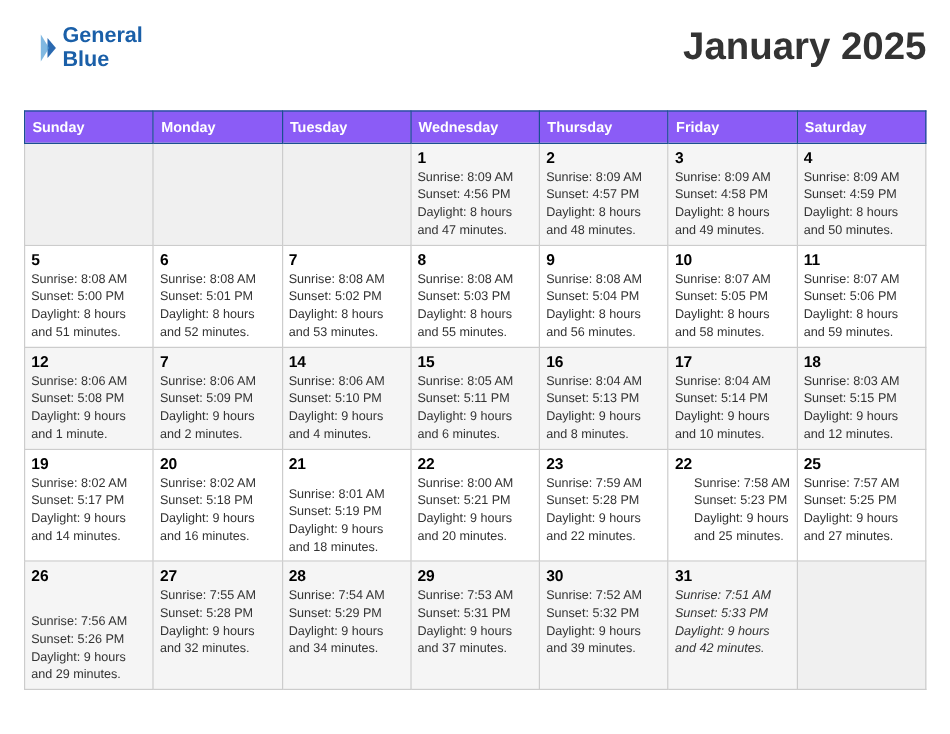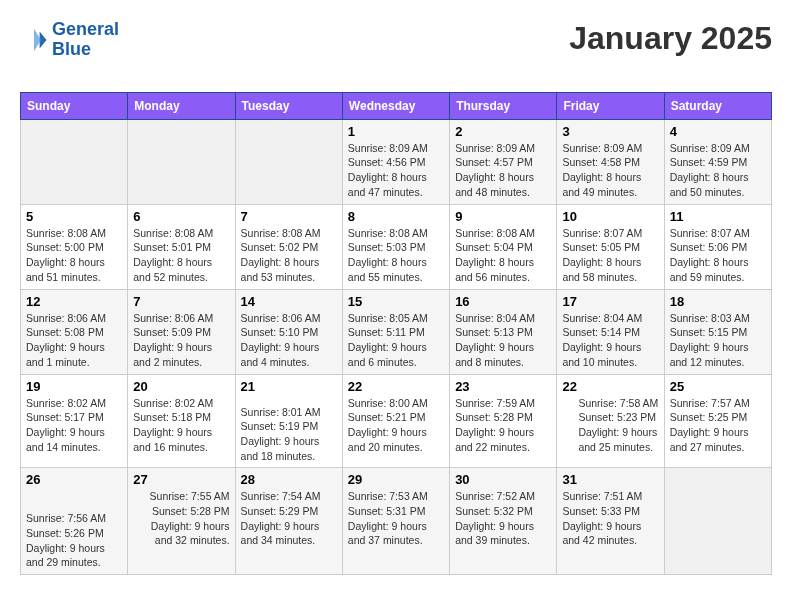--- a/index.html
+++ b/index.html
@@ -282,21 +282,21 @@
       </tr>
       <tr>
         <td>
           <div class="day-num">26</div>
           <div class="day-detail" style="white-space: pre-line; margin-top: 24px;">Sunrise: 7:56 AM
 Sunset: 5:26 PM
 Daylight: 9 hours and 29 minutes.</div>
         </td>
         <td>
           <div class="day-num">27</div>
-          <div class="day-detail" style="white-space: pre-line; text-align: right;">Sunrise: 7:55 AM
+          <div class="day-detail" style="white-space: pre-line;">Sunrise: 7:55 AM
 Sunset: 5:28 PM
 Daylight: 9 hours and 32 minutes.</div>
         </td>
         <td>
           <div class="day-num">28</div>
           <div class="day-detail" style="white-space: pre-line;">Sunrise: 7:54 AM
 Sunset: 5:29 PM
 Daylight: 9 hours and 34 minutes.</div>
         </td>
         <td>
@@ -306,20 +306,20 @@
 Daylight: 9 hours and 37 minutes.</div>
         </td>
         <td>
           <div class="day-num">30</div>
           <div class="day-detail" style="white-space: pre-line;">Sunrise: 7:52 AM
 Sunset: 5:32 PM
 Daylight: 9 hours and 39 minutes.</div>
         </td>
         <td>
           <div class="day-num">31</div>
-          <div class="day-detail" style="white-space: pre-line;">Sunrise: 7:51 AM
+          <div class="day-detail" style="white-space: pre-line; font-style: italic;">Sunrise: 7:51 AM
 Sunset: 5:33 PM
 Daylight: 9 hours and 42 minutes.</div>
         </td>
         <td class="empty-cell"></td>
       </tr>
     </tbody>
 </table>
 
 </body></html>

